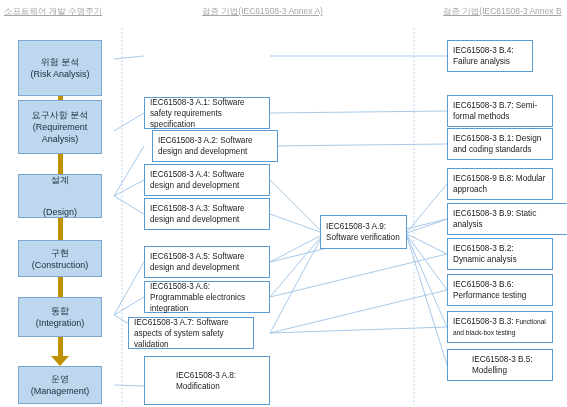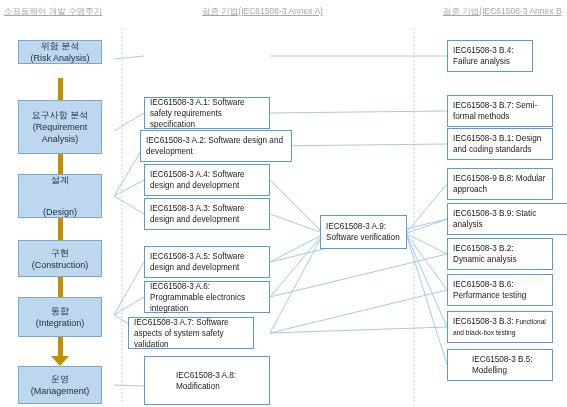--- a/index.html
+++ b/index.html
@@ -134,21 +134,21 @@
     </g>
   </svg>
 
   <div class="gold" style="top:78px;height:22px;"></div>
   <div class="gold" style="top:154px;height:20px;"></div>
   <div class="gold" style="top:218px;height:22px;"></div>
   <div class="gold" style="top:277px;height:20px;"></div>
   <div class="gold" style="top:337px;height:20px;"></div>
   <div class="goldhead" style="top:356px;"></div>
 
-  <div class="lc-box" style="left:18px;top:40px;width:84px;height:24px;">
+  <div class="lc-box" style="left:18px;top:40px;width:84px;height:56px;">
     <span class="ko">위험 분석</span>
     <span class="en">(Risk Analysis)</span>
   </div>
   <div class="lc-box" style="left:18px;top:100px;width:84px;height:54px;">
     <span class="ko">요구사항 분석</span>
     <span class="en">(Requirement Analysis)</span>
   </div>
   <div class="lc-box" style="left:18px;top:174px;width:84px;height:44px;gap:20px;">
     <span class="ko">설계</span>
     <span class="en">(Design)</span>
@@ -162,21 +162,21 @@
     <span class="en">(Integration)</span>
   </div>
   <div class="lc-box" style="left:18px;top:366px;width:84px;height:38px;">
     <span class="ko">운영</span>
     <span class="en">(Management)</span>
   </div>
 
   <div class="a-box" style="left:144px;top:97px;width:126px;height:32px;">
       <span>IEC61508-3 A.1: Software safety requirements specification</span>
     </div>
-  <div class="a-box" style="left:140px;top:130px;width:152px;height:32px;">
+  <div class="a-box" style="left:152px;top:130px;width:126px;height:32px;">
       <span>IEC61508-3 A.2: Software design and development</span>
     </div>
   <div class="a-box" style="left:144px;top:164px;width:126px;height:32px;">
       <span>IEC61508-3 A.4: Software design and development</span>
     </div>
   <div class="a-box" style="left:144px;top:198px;width:126px;height:32px;">
       <span>IEC61508-3 A.3: Software design and development</span>
     </div>
   <div class="a-box" style="left:144px;top:246px;width:126px;height:32px;">
       <span>IEC61508-3 A.5: Software design and development</span>

